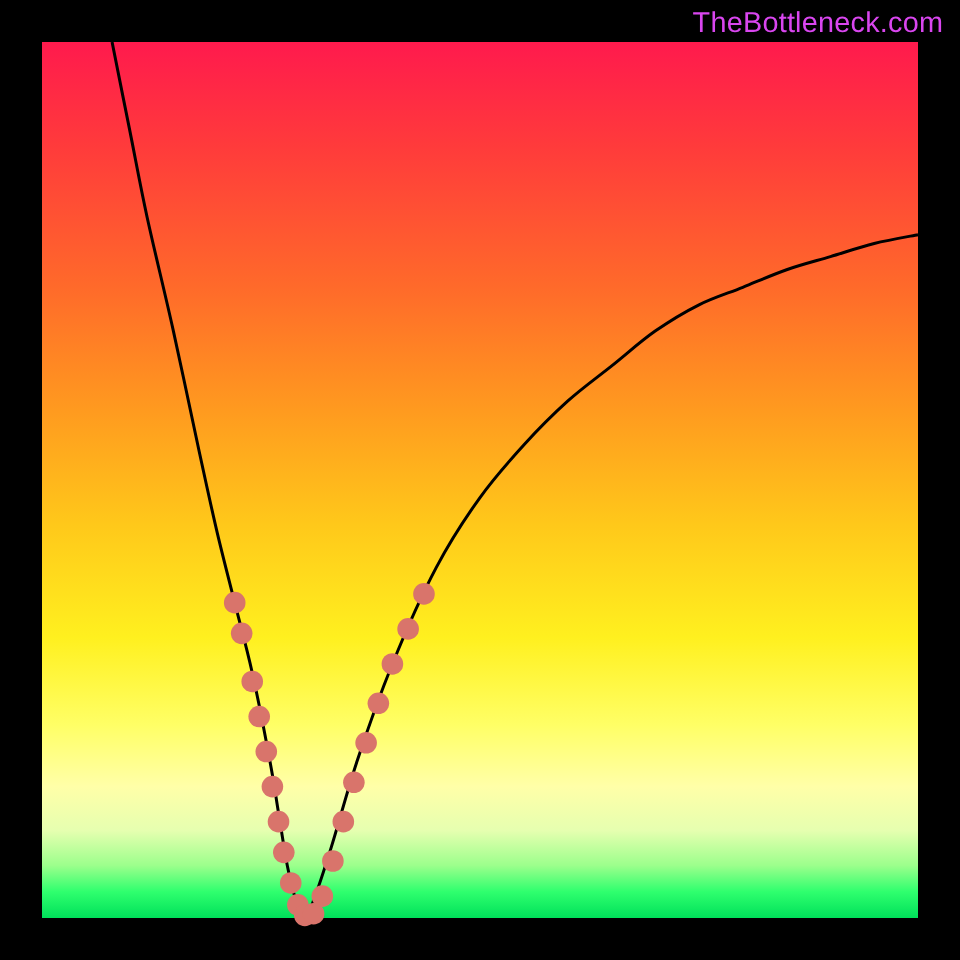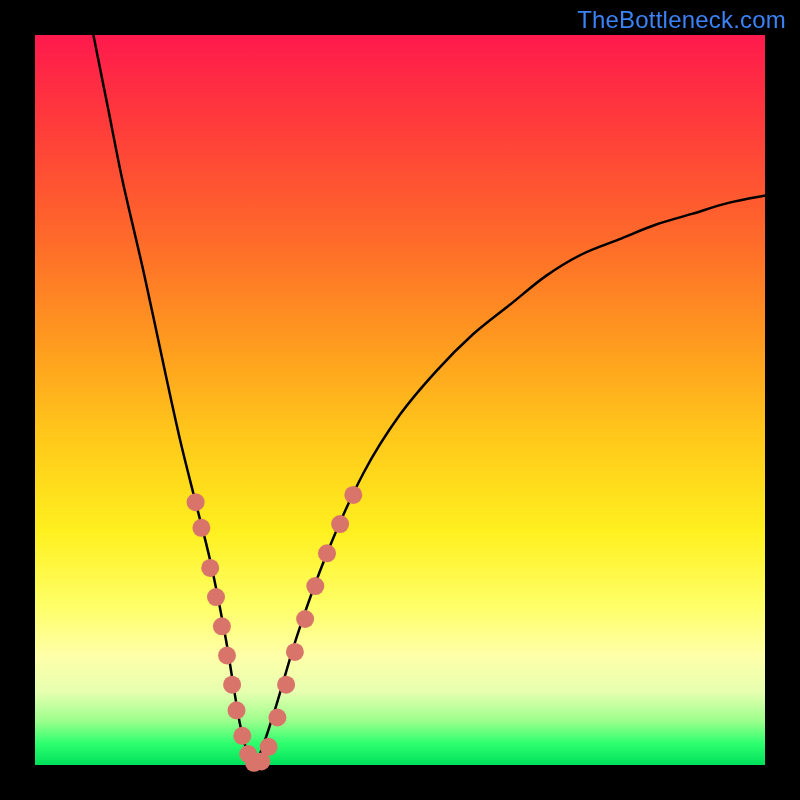--- a/index.html
+++ b/index.html
@@ -36,21 +36,21 @@
       #ffffa8 85%,
       #e6ffb0 90%,
       #9cff8c 94%,
       #2fff6e 97%,
       #00e05a 100%);
   }
   .watermark {
     position: absolute;
     top: 6px;
     right: 14px;
-    color: #3b82f6;
+    color: #d946ef;
     font-size: 24px;
     font-weight: 500;
     letter-spacing: 0.2px;
     user-select: none;
   }
   svg.curve {
     position: absolute;
     left: 0;
     top: 0;
     width: 730px;

